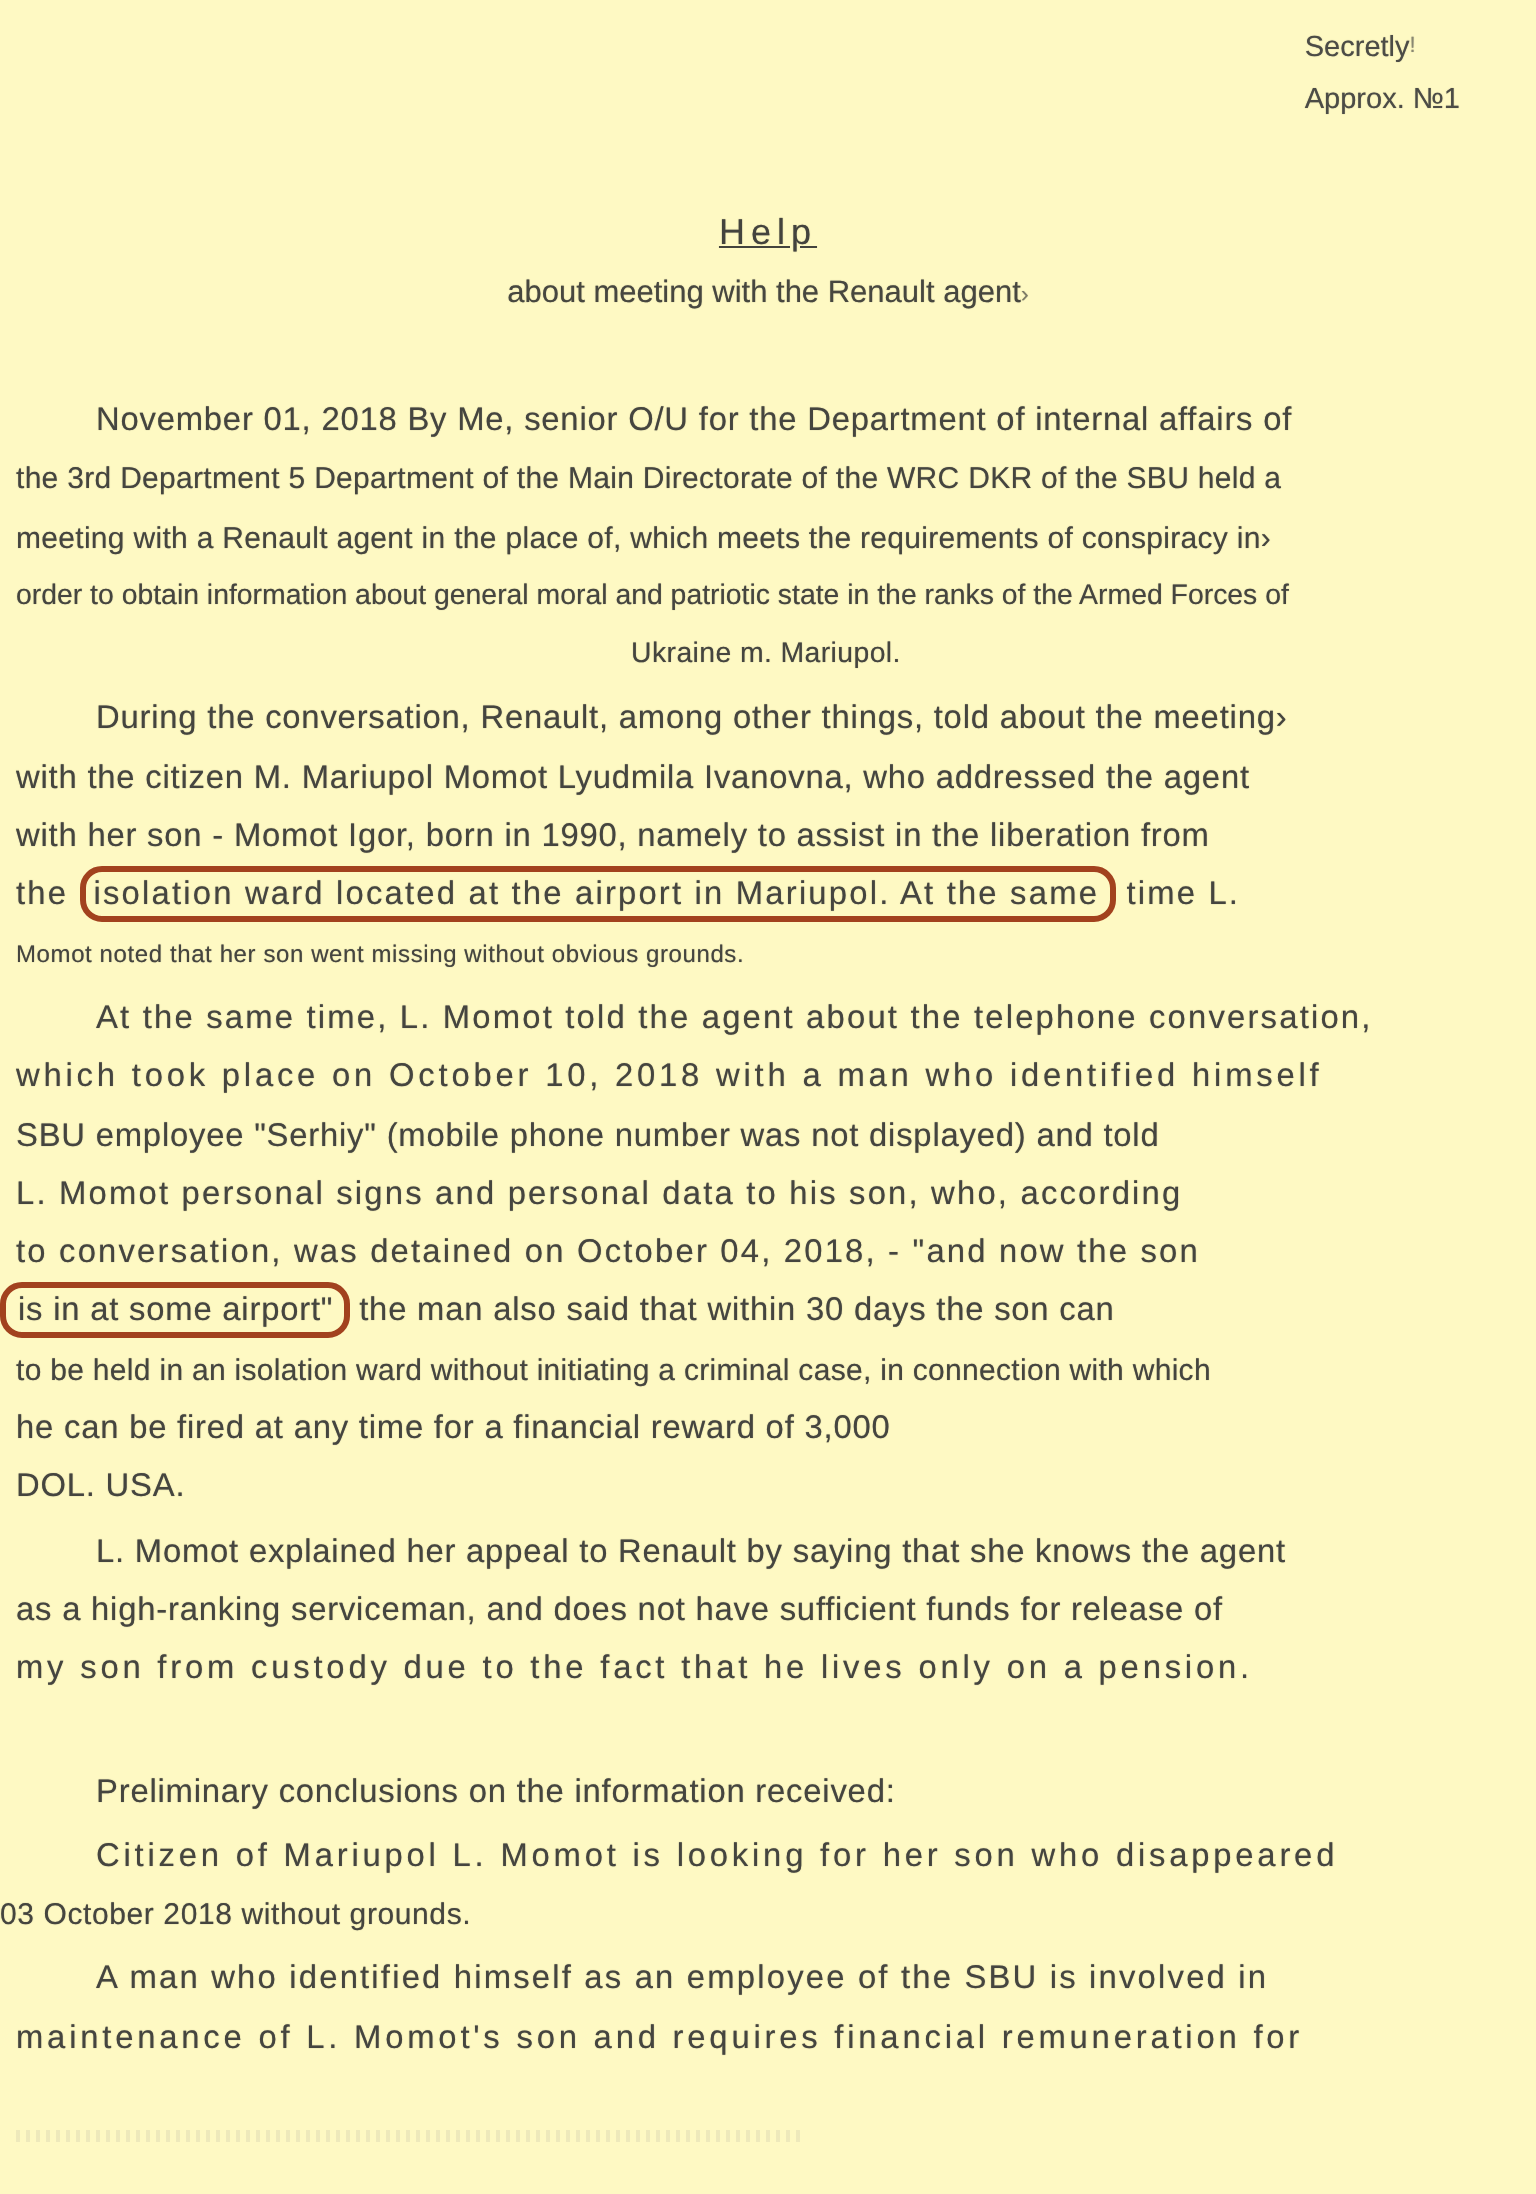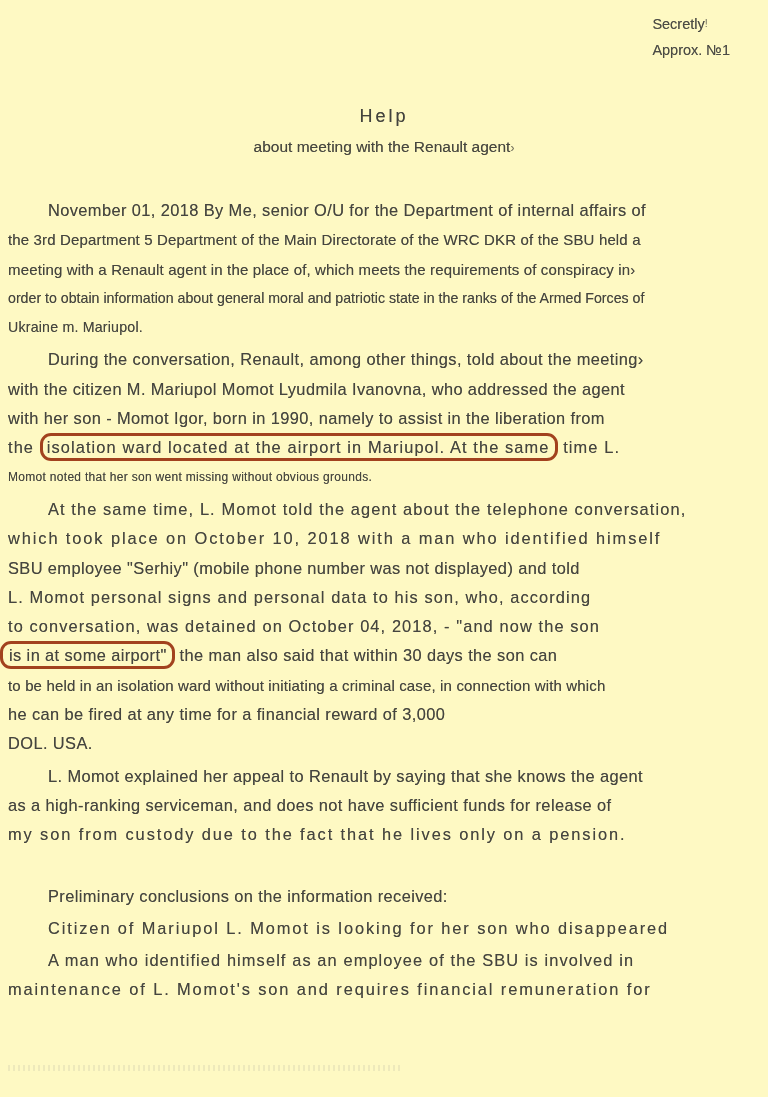--- a/index.html
+++ b/index.html
@@ -9,35 +9,35 @@
     font-family:"Liberation Sans", sans-serif;
     color:#45453f;
     text-shadow:0 0 .5px rgba(60,60,55,.55);
   }
   .corner {
     position:absolute; top:10px; right:38px;
     font-size:14.5px; line-height:26px; color:#4c4c46; text-align:left;
   }
   .corner .mark { font-size:11px; opacity:.65; vertical-align:2px; }
   .titles { padding-top:106px; text-align:center; }
-  .doc-title { font-size:18px; letter-spacing:3px; color:#43433d; }
+  .doc-title { font-size:18px; letter-spacing:3px; color:#43433d;text-decoration:underline; }
   .doc-subtitle { margin-top:11px; font-size:15.5px; color:#47473f; }
   .doc-subtitle .mark { font-size:12px; opacity:.7; }
   .body { padding:40px 10px 0 8px; }
   .para { margin:0 0 3px 0; }
   .line { line-height:29.3px; white-space:nowrap; }
   .ind { text-indent:40px; }
   .n  { font-size:16.4px; letter-spacing:.4px; }
   .w  { font-size:16.4px; letter-spacing:1.1px; }
   .w2 { font-size:16.4px; letter-spacing:1.9px; }
   .c  { font-size:15px; letter-spacing:.15px; }
   .cs { font-size:14.2px; letter-spacing:0; }
   .s  { font-size:15px;   letter-spacing:.3px; }
   .m  { font-size:12px; letter-spacing:.3px; }
-  .xs { font-size:14.2px; letter-spacing:.2px; }
+  .xs { font-size:14.2px; letter-spacing:.2px;text-align:center; }
   .edge { margin-left:-8px; }
   .gap { height:29px; }
   .redbox {
     border:3px solid #a2421e;
     padding:2px 5px 2px 4px;
     border-radius:11px;
   }
   .redbox.flush { margin-left:-8px; padding-left:6px; }
   .scan-noise {
     position:absolute; left:8px; bottom:26px; width:392px; height:6px;
@@ -98,20 +98,21 @@
     </div>
 
     <div class="gap"></div>
 
     <div class="para">
       <div class="line n ind">Preliminary conclusions on the information received:</div>
     </div>
 
     <div class="para">
       <div class="line w2 ind">Citizen of Mariupol L. Momot is looking for her son who disappeared</div>
+      <div class="line s edge">03 October 2018 without grounds.</div>
     </div>
 
     <div class="para">
       <div class="line w ind">A man who identified himself as an employee of the SBU is involved in</div>
       <div class="line w2">maintenance of L. Momot's son and requires financial remuneration for</div>
     </div>
 
   </div>
 
   <div class="scan-noise"></div>

